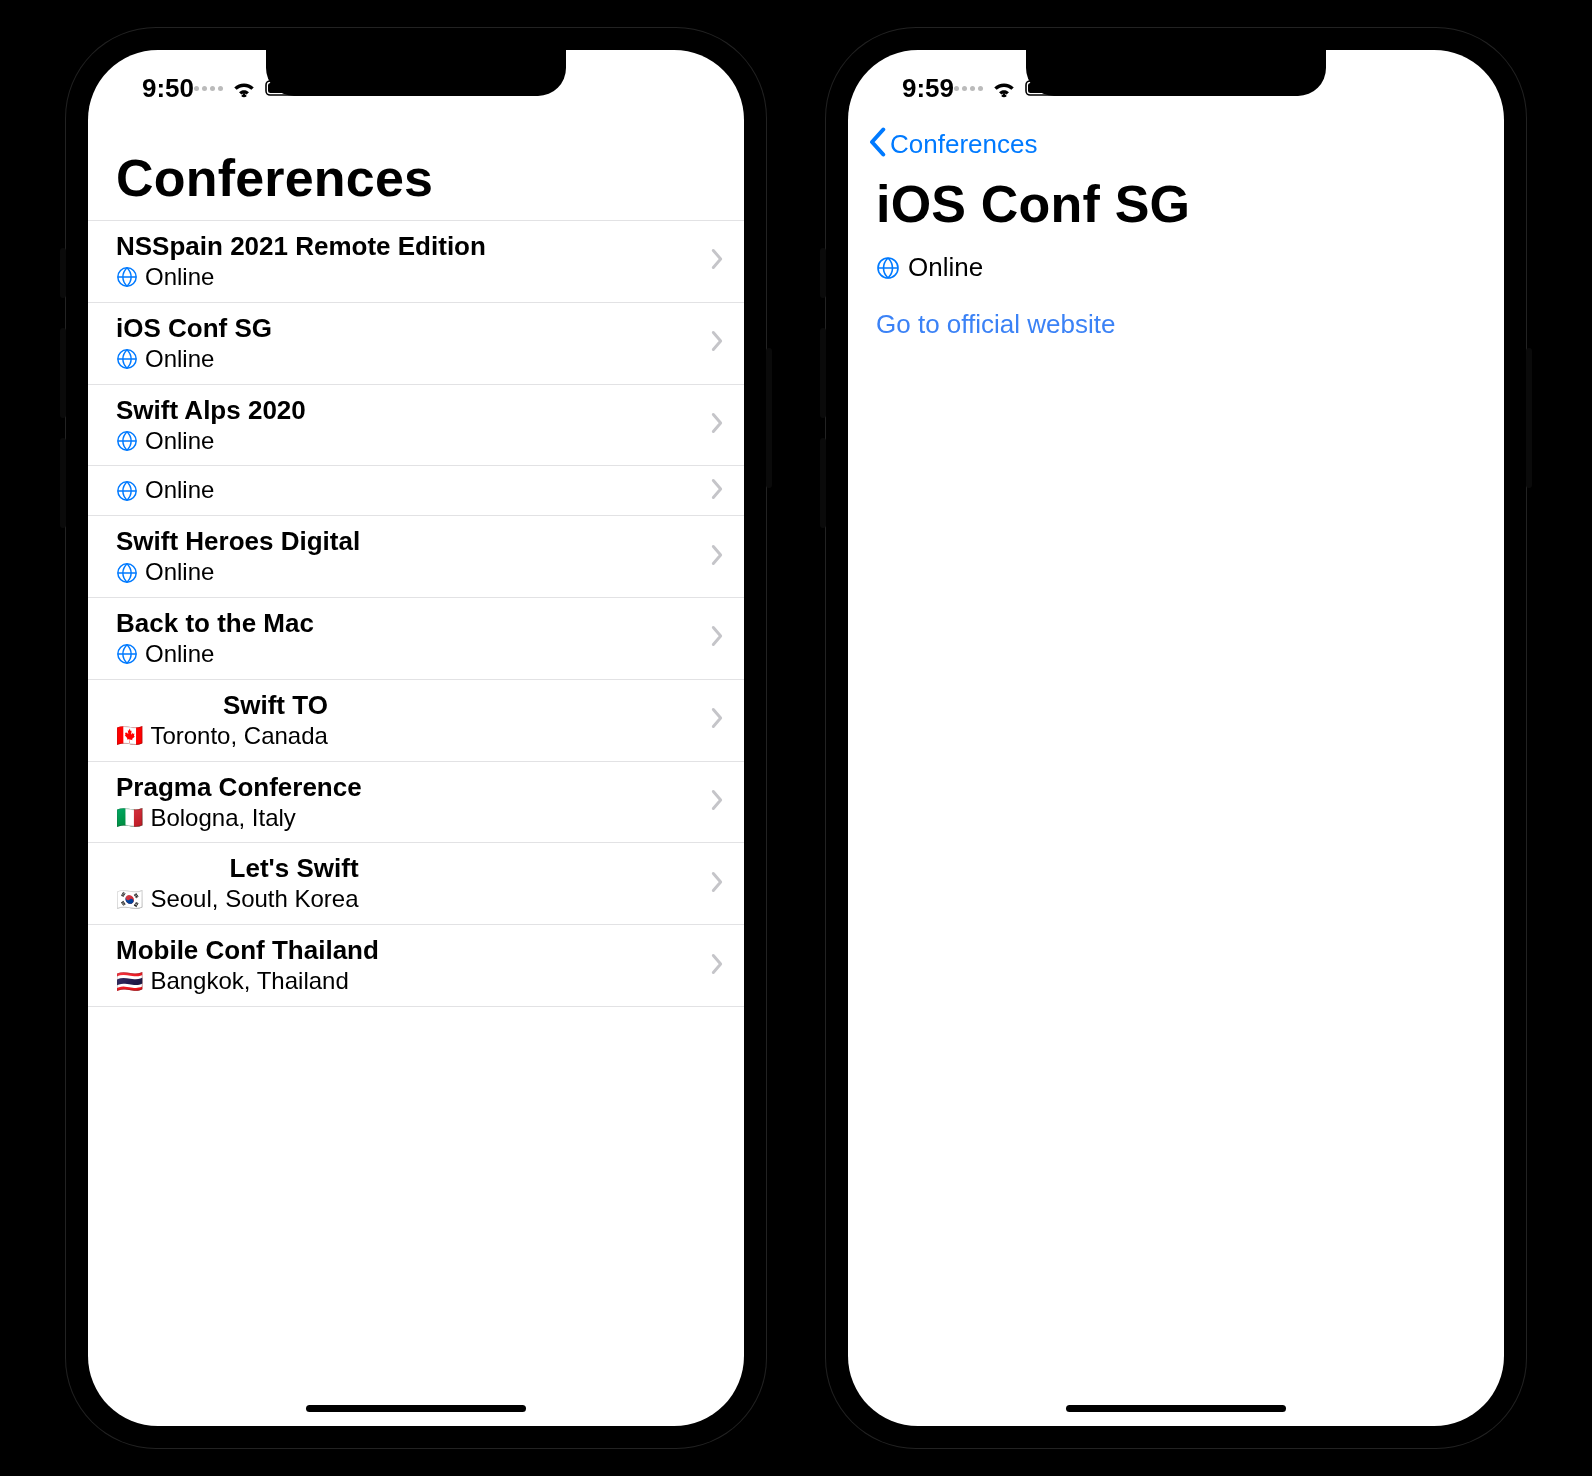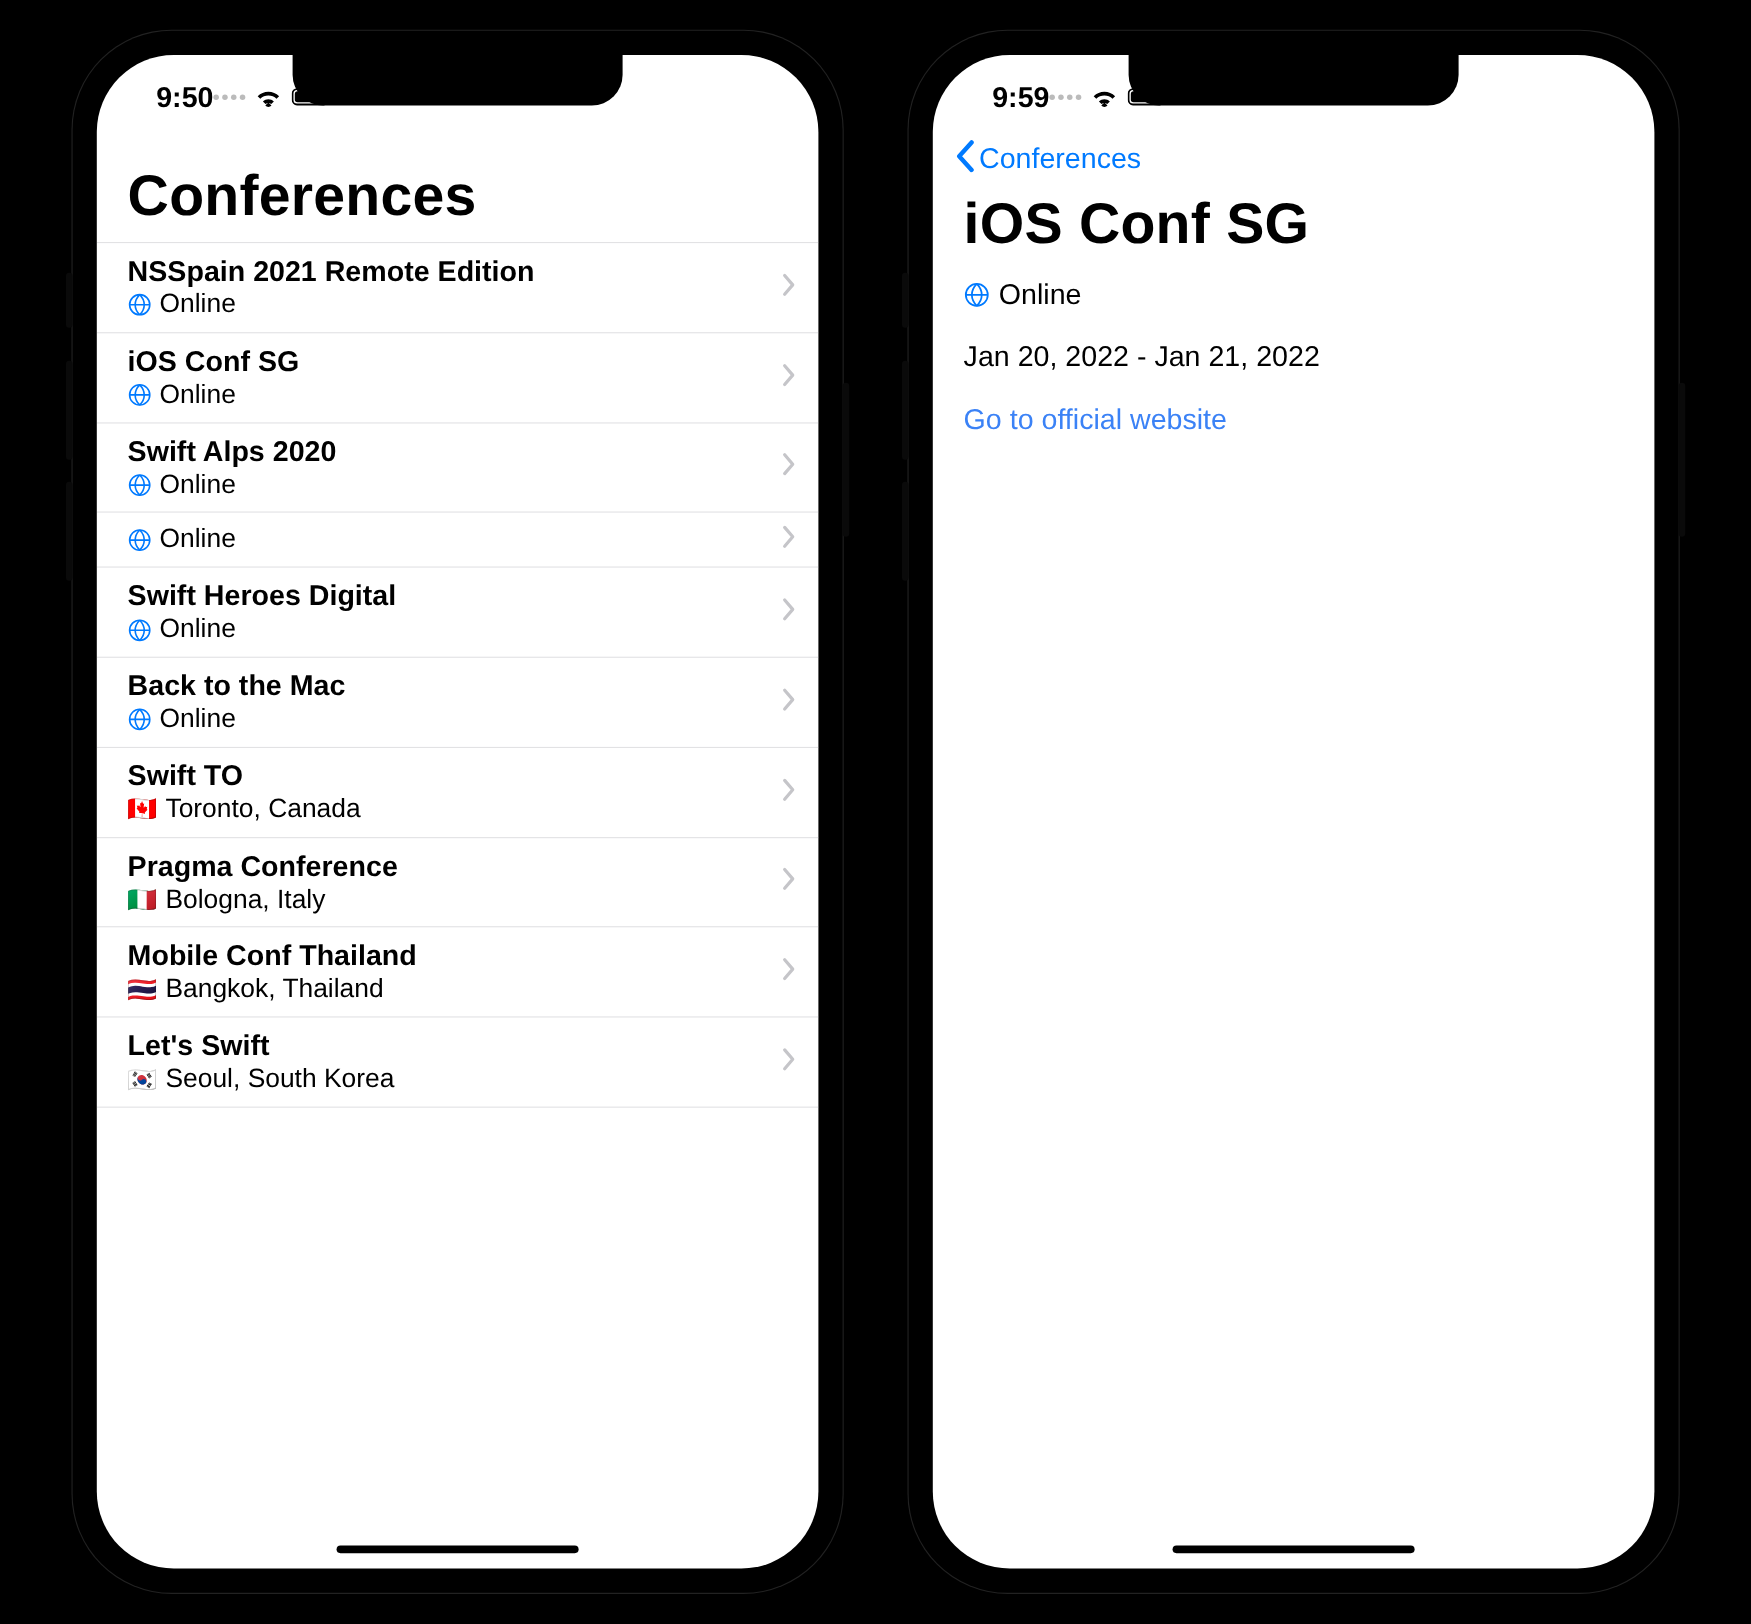--- a/index.html
+++ b/index.html
@@ -104,21 +104,21 @@
 
   .list { flex:1; overflow:hidden; }
   .row {
     display:flex;
     align-items:center;
     justify-content:space-between;
     padding: 10px 20px 10px 28px;
     border-top: 1px solid #e2e2e4;
   }
   .row:last-child { border-bottom: 1px solid #e2e2e4; }
-  .row-main { display:flex; flex-direction:column; gap:1px; }
+  .row-main { display:flex; flex-direction:column; gap:1px;text-align:right; }
   .row-title { font-size: 26px; font-weight:600; color:#000; }
   .row-sub { display:flex; align-items:center; gap:7px; font-size:24px; color:#000; line-height:1.2;}
   .globe { color:#007aff; display:inline-flex; }
   .flag { font-size:22px; line-height:1; }
   .chevron { color:#c5c5c9; }
 
   .detail-body { padding: 6px 28px; display:flex; flex-direction:column; gap:26px; font-size:26px;}
   .detail-loc { display:flex; align-items:center; gap:8px; }
   .detail-link { color:#3b82f6; }
 
@@ -280,36 +280,36 @@
               <span class="flag">🇮🇹</span>
               <span>Bologna, Italy</span>
             </div>
           </div>
           <span class="chevron"><svg width="14" height="22" viewBox="0 0 10 18">
               <path d="M2 2l6 7-6 7" fill="none" stroke="#c5c5c9" stroke-width="2.4" stroke-linecap="round" stroke-linejoin="round"></path>
             </svg></span>
         </div>
         <div class="row">
           <div class="row-main">
+            <div class="row-title">Let's Swift</div>
+            <div class="row-sub">
+              <span class="flag">🇰🇷</span>
+              <span>Seoul, South Korea</span>
+            </div>
+          </div>
+          <span class="chevron"><svg width="14" height="22" viewBox="0 0 10 18">
+              <path d="M2 2l6 7-6 7" fill="none" stroke="#c5c5c9" stroke-width="2.4" stroke-linecap="round" stroke-linejoin="round"></path>
+            </svg></span>
+        </div>
+        <div class="row">
+          <div class="row-main">
             <div class="row-title">Mobile Conf Thailand</div>
             <div class="row-sub">
               <span class="flag">🇹🇭</span>
               <span>Bangkok, Thailand</span>
-            </div>
-          </div>
-          <span class="chevron"><svg width="14" height="22" viewBox="0 0 10 18">
-              <path d="M2 2l6 7-6 7" fill="none" stroke="#c5c5c9" stroke-width="2.4" stroke-linecap="round" stroke-linejoin="round"></path>
-            </svg></span>
-        </div>
-        <div class="row">
-          <div class="row-main">
-            <div class="row-title">Let's Swift</div>
-            <div class="row-sub">
-              <span class="flag">🇰🇷</span>
-              <span>Seoul, South Korea</span>
             </div>
           </div>
           <span class="chevron"><svg width="14" height="22" viewBox="0 0 10 18">
               <path d="M2 2l6 7-6 7" fill="none" stroke="#c5c5c9" stroke-width="2.4" stroke-linecap="round" stroke-linejoin="round"></path>
             </svg></span>
         </div>
       </div>
 
     <div class="home-indicator"></div>
   </div>
@@ -360,19 +360,18 @@
     <div class="detail-body">
       <div class="detail-loc">
         <span class="globe">
           <svg width="24" height="24" viewBox="0 0 24 24">
               <circle cx="12" cy="12" r="10" fill="none" stroke="#007aff" stroke-width="1.6"></circle>
               <path d="M2 12h20M12 2c3 3 4.5 6.5 4.5 10S15 19 12 22M12 2C9 5 7.5 8.5 7.5 12S9 19 12 22" fill="none" stroke="#007aff" stroke-width="1.6"></path>
             </svg>
         </span>
         <span>Online</span>
       </div>
-      <div>Jan 20, 2022 - Jan 21, 2022</div>
       <div class="detail-link">Go to official website</div>
     </div>
 
     <div class="home-indicator"></div>
   </div>
 </div>
 
 </body></html>

